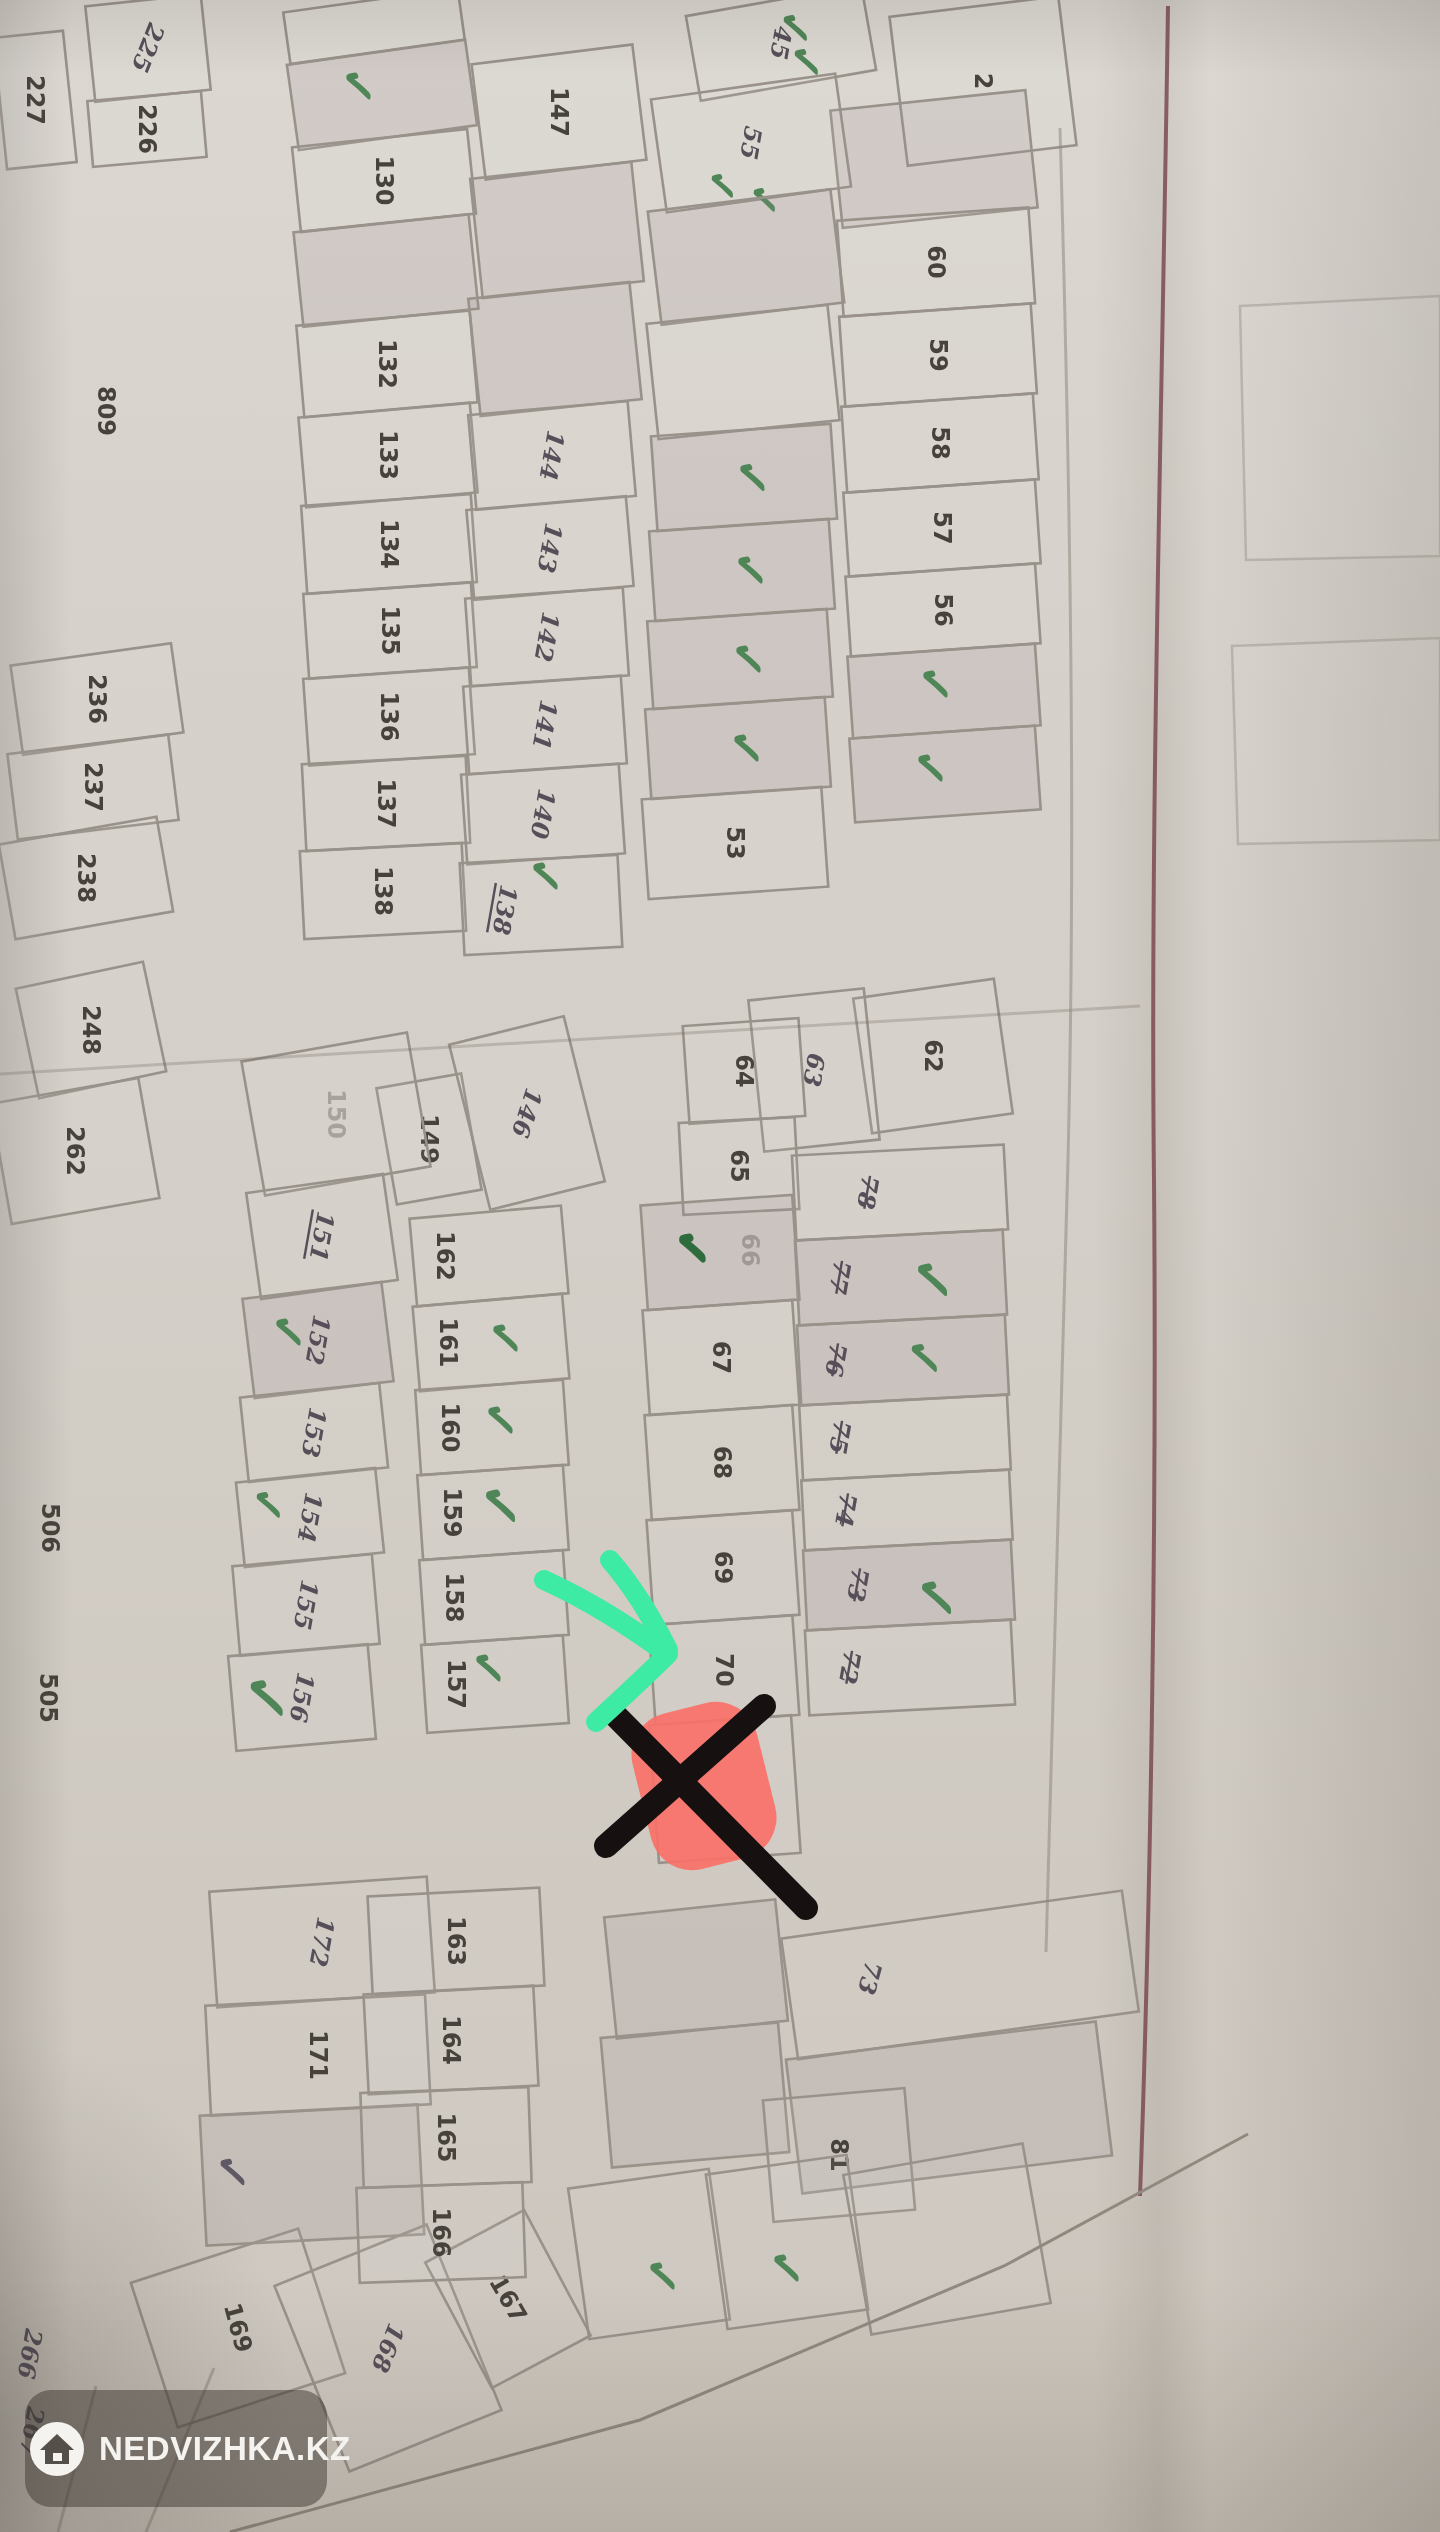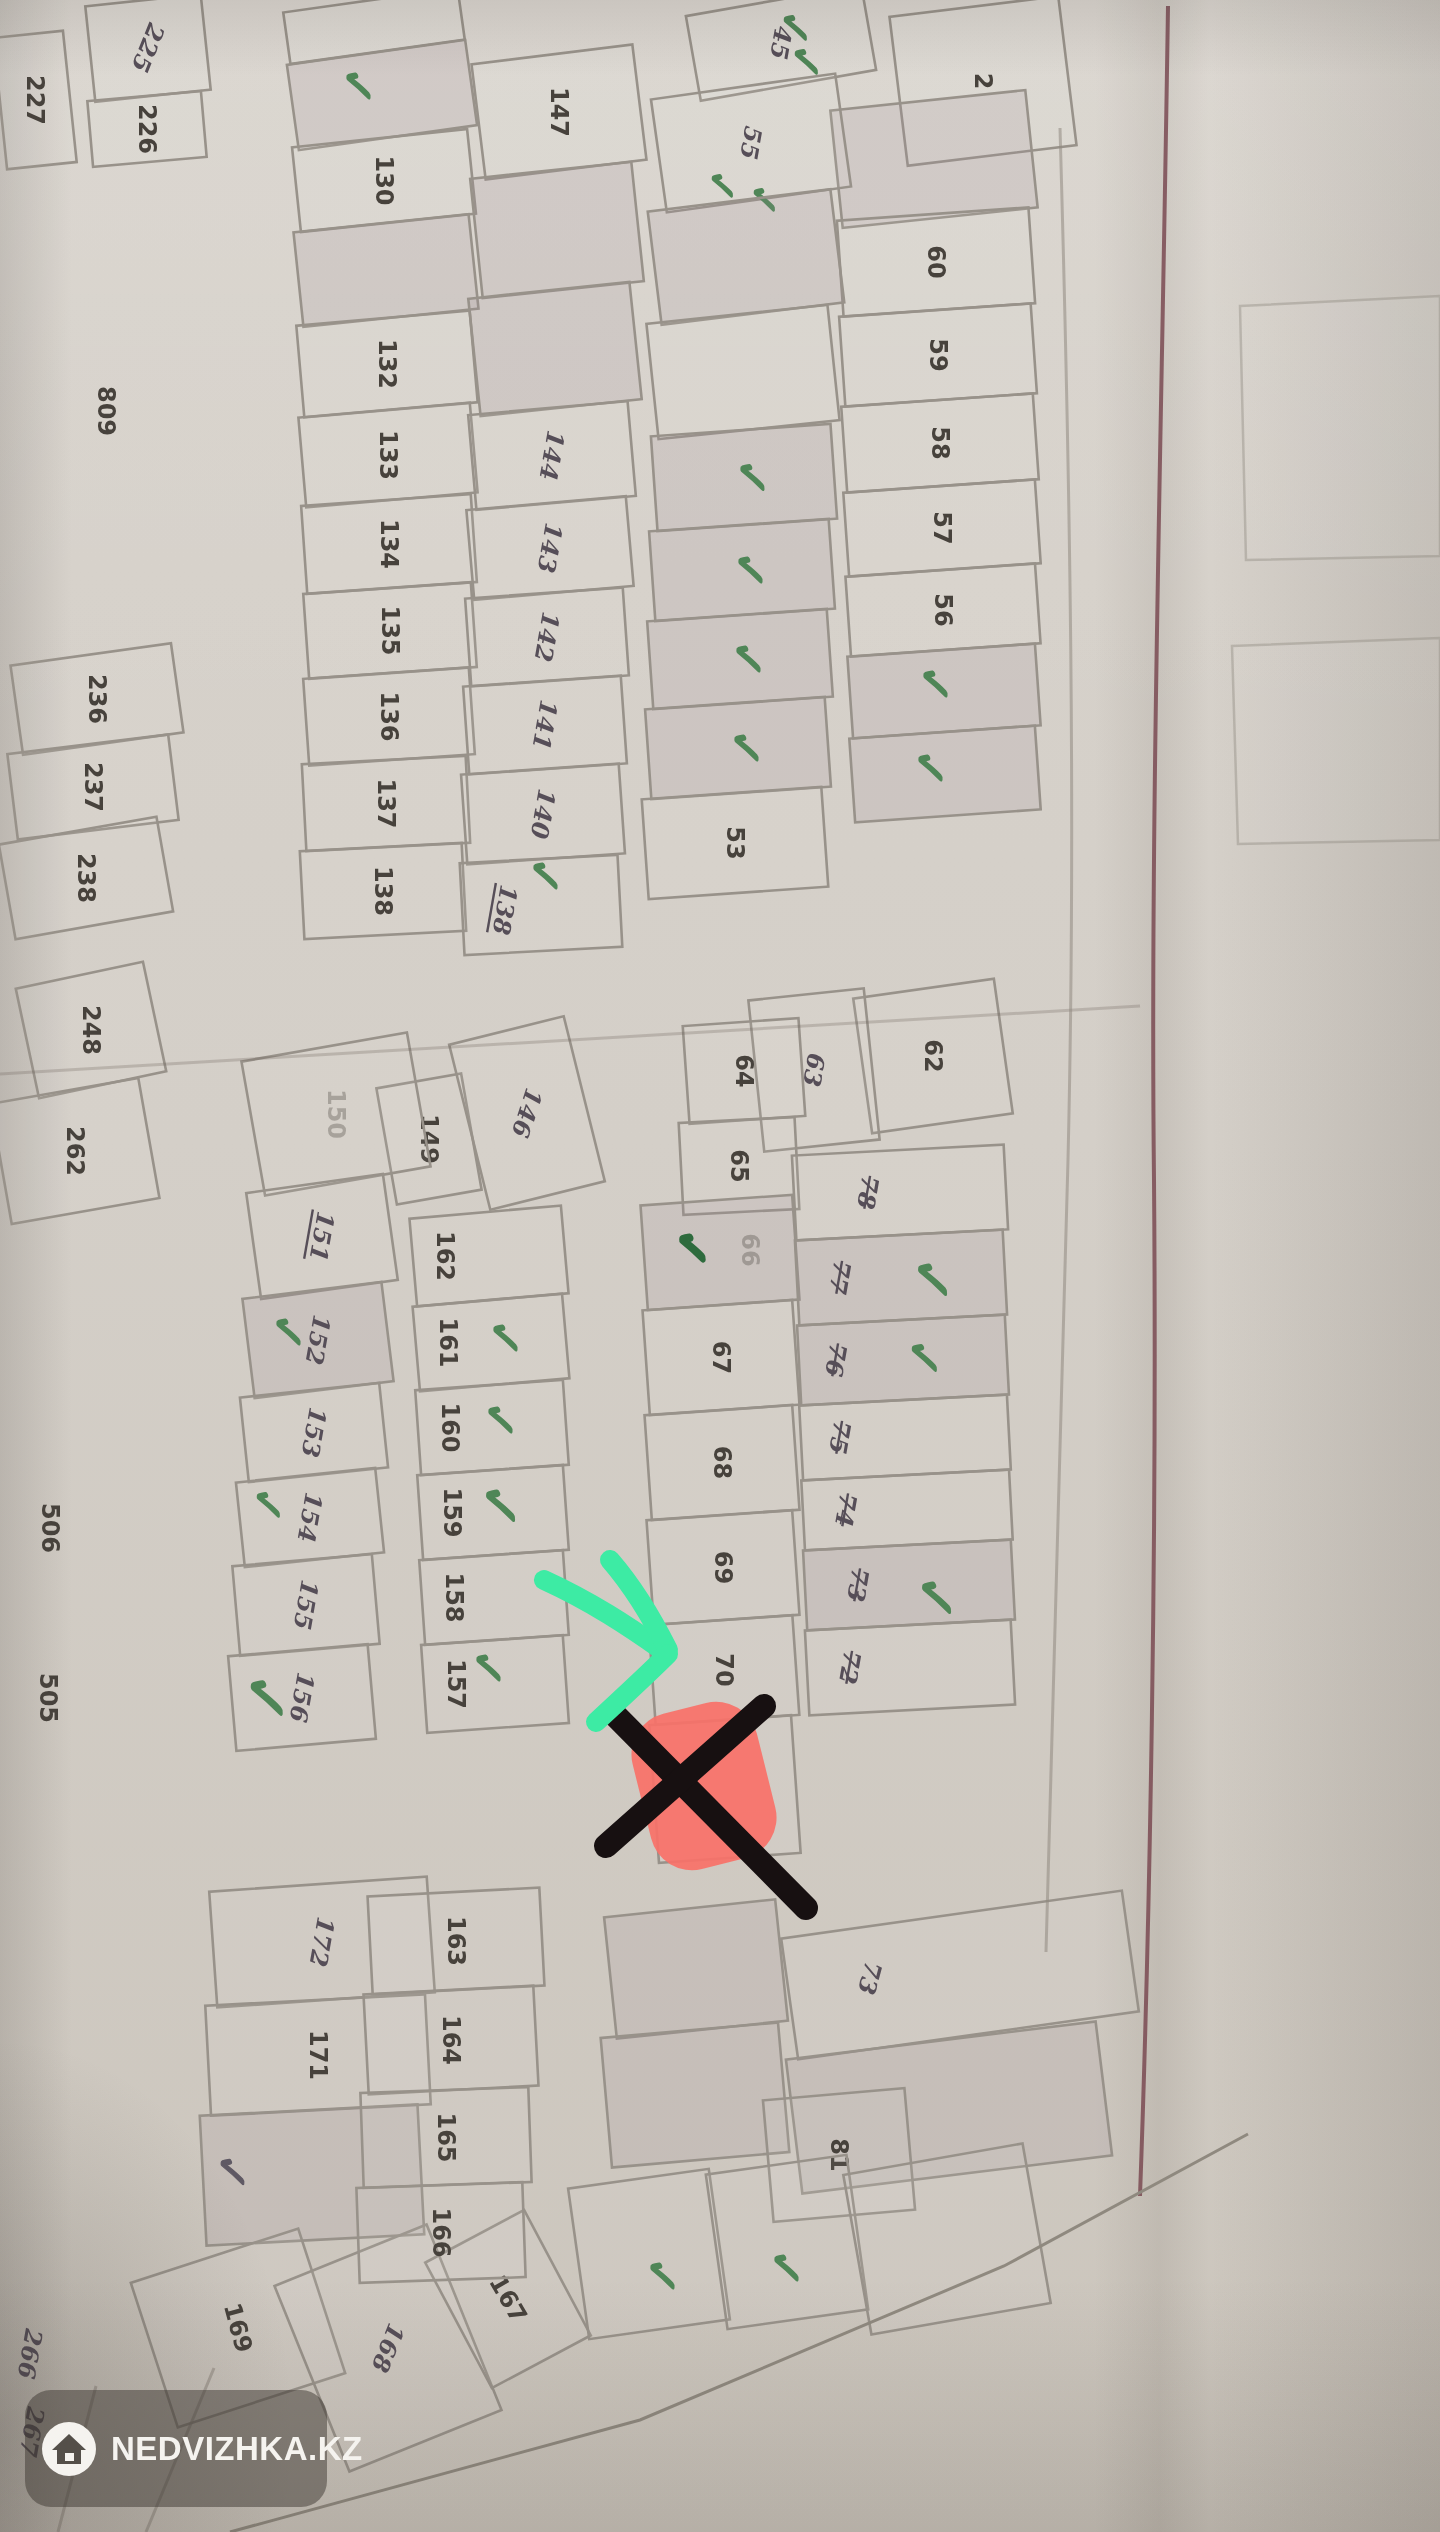--- a/index.html
+++ b/index.html
@@ -28,21 +28,21 @@
   .mint{stroke:var(--arrow,#3deba4);stroke-width:20;fill:none;stroke-linecap:round;}
   .blob{fill:var(--blob,#f97168);opacity:.92;}
   .xstroke{stroke:var(--cross,#171011);stroke-width:24;fill:none;stroke-linecap:round;}
   .vignette{position:absolute;left:0;top:0;width:100%;height:100%;z-index:2;pointer-events:none;
     background:
       radial-gradient(420px 560px at 0% 96%, rgba(50,45,40,.22), rgba(0,0,0,0) 70%),
       linear-gradient(0deg, rgba(70,62,54,.16), rgba(0,0,0,0) 10%),
       linear-gradient(180deg, rgba(50,44,38,.10), rgba(0,0,0,0) 3%);}
   .watermark{position:absolute;left:25px;top:2390px;width:302px;height:117px;z-index:3;
     background:rgba(62,56,50,.5);border-radius:26px;display:flex;align-items:center;
-    gap:14px;padding-left:16px;box-sizing:border-box;}
+    gap:14px;padding-left:4px;box-sizing:border-box;}
   .wm-icon{width:56px;height:56px;flex:0 0 auto;}
   .wm-text{color:#f5f3ef;font-family:"Liberation Sans","DejaVu Sans",sans-serif;
     font-weight:bold;font-size:33px;letter-spacing:.5px;}
 </style>
 </head>
 <body>
 
 <div class="photo">
   <svg id="map" width="1440" height="2532" viewBox="0 0 1440 2532">
       <g>

